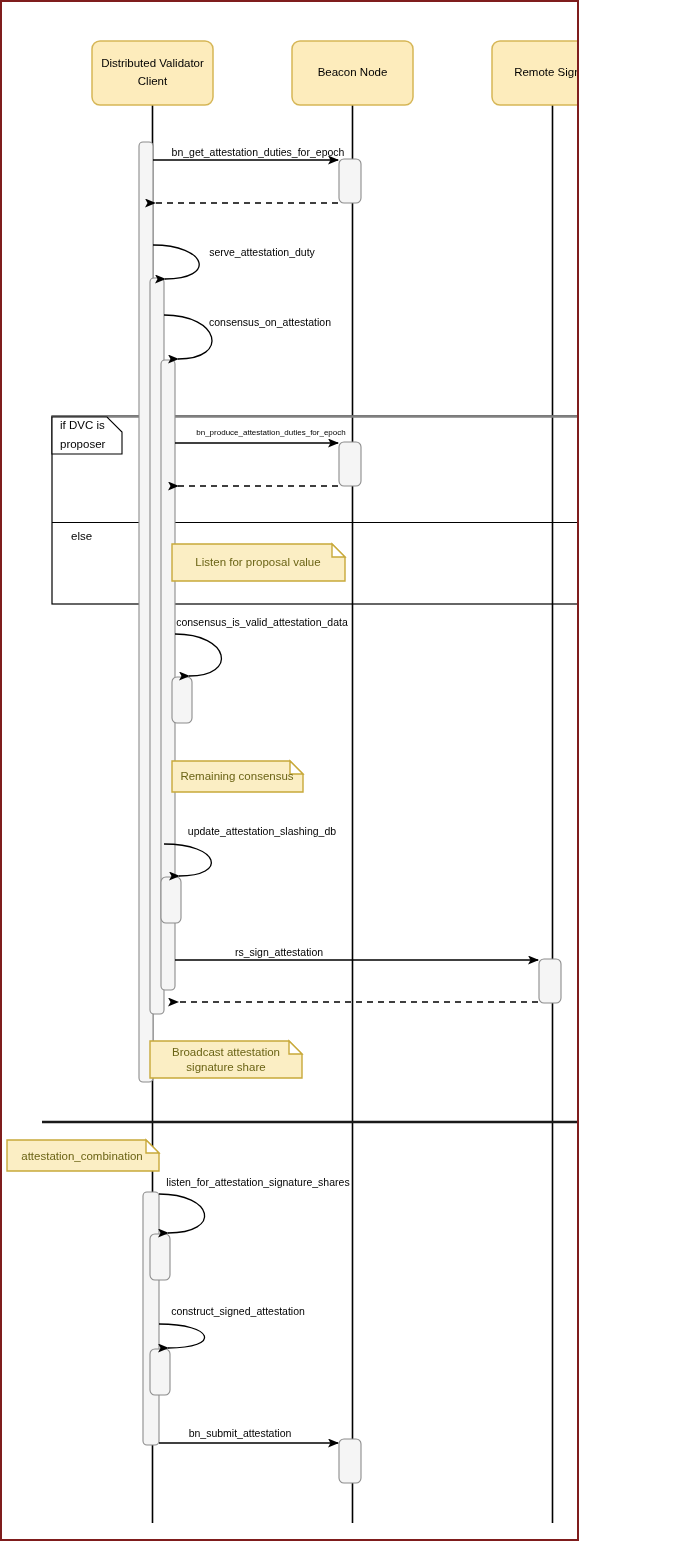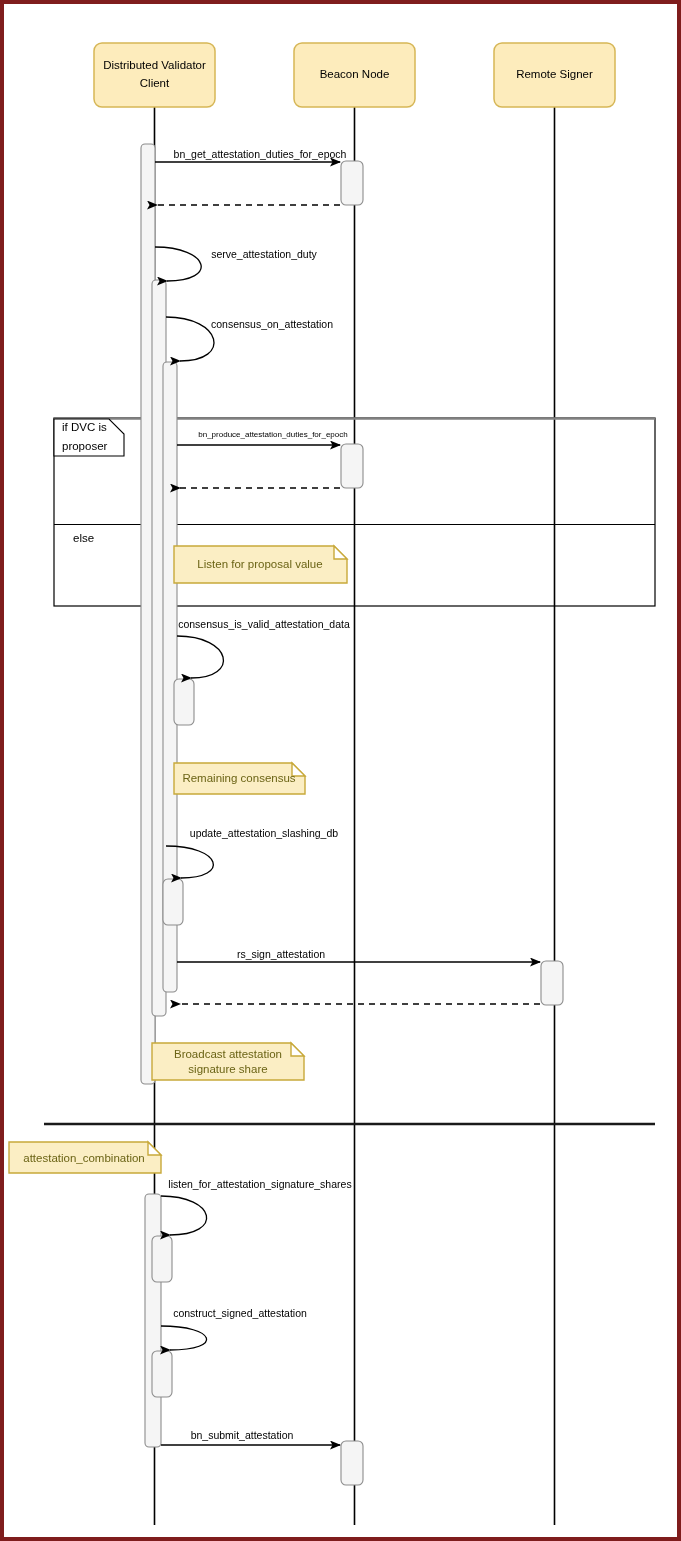--- a/index.html
+++ b/index.html
@@ -5,24 +5,24 @@
   html, body {
     margin: 0;
     padding: 0;
     background: #ffffff;
   }
   body {
     font-family: "Liberation Sans", sans-serif;
   }
   #canvas {
     position: relative;
-    width: 681px;
+    width: 579px;
     height: 1541px;
     background: #ffffff;
-    border: 4px solid #7f1d1d;
+    border: 2px solid #7f1d1d;
     box-sizing: border-box;
     overflow: hidden;
   }
   svg.layer {
     position: absolute;
     left: 0;
     top: 0;
     width: 681px;
     height: 1541px;
   }

